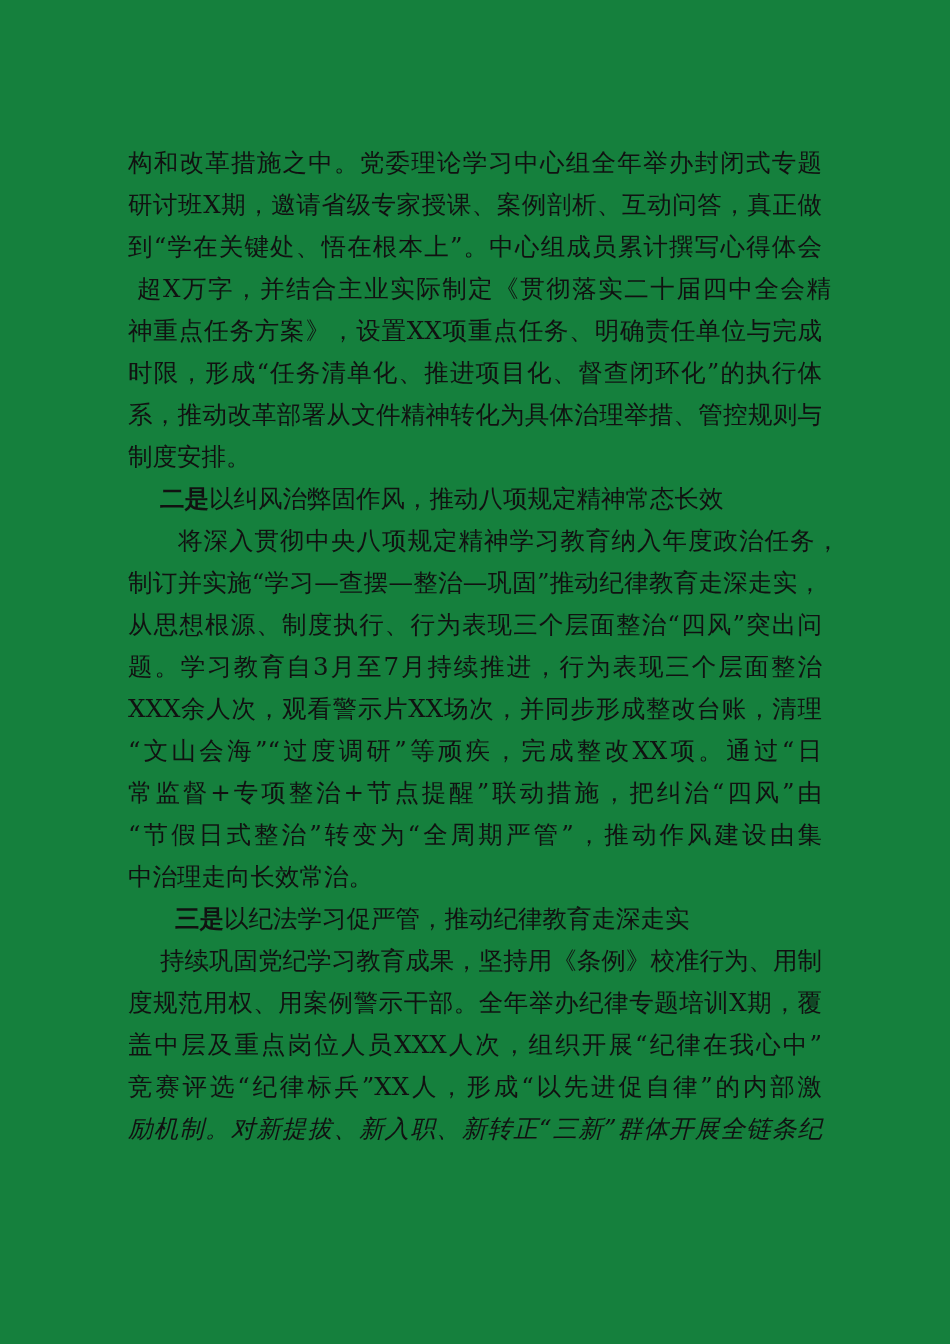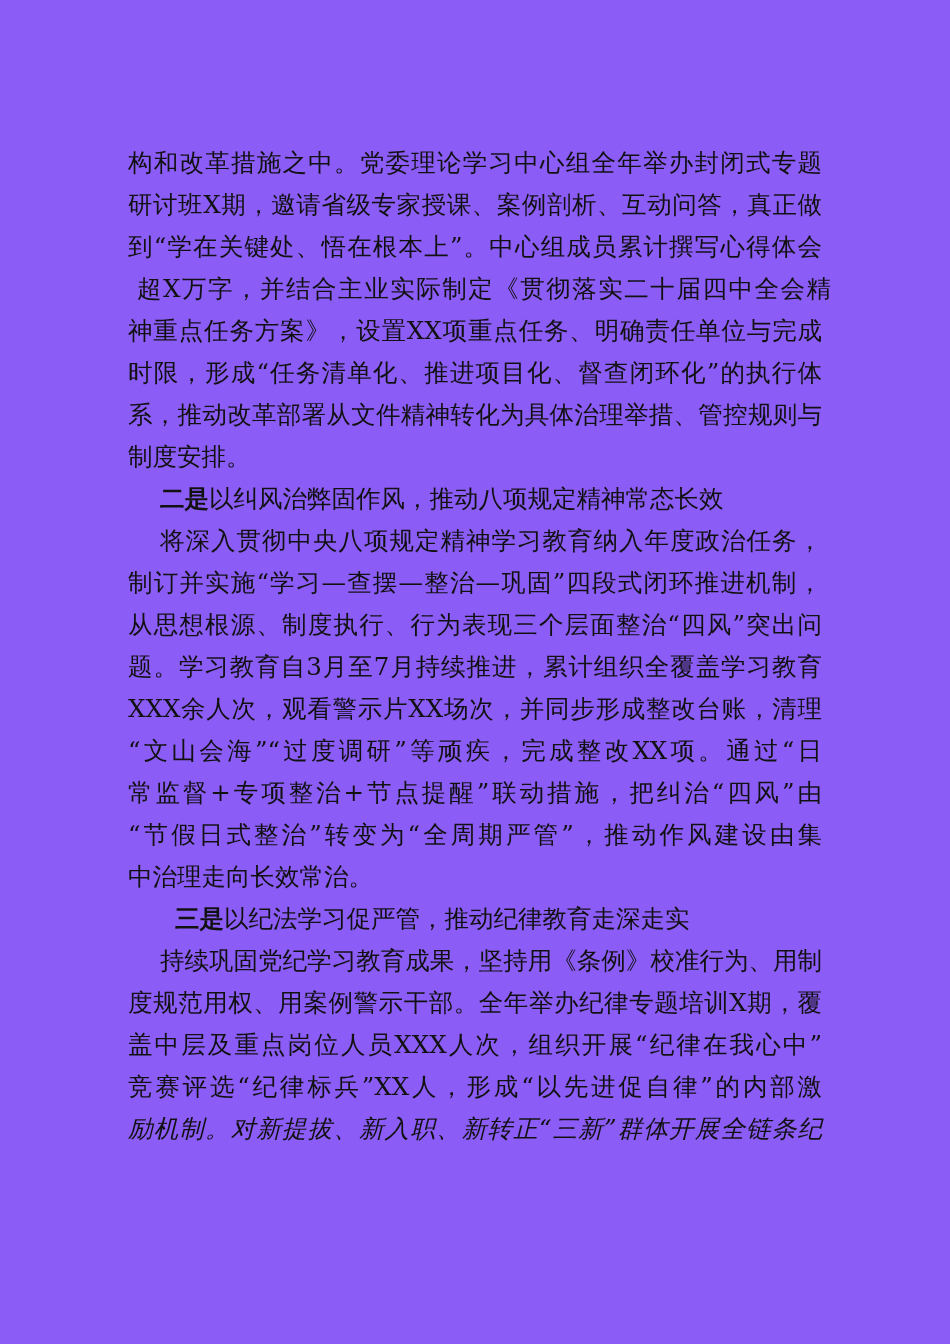--- a/index.html
+++ b/index.html
@@ -14,21 +14,21 @@
       overflow: hidden;
       font-family: "DejaVu Serif", "Liberation Serif", serif;
       color: #111111;
     }
     .page {
       position: absolute;
       left: 0;
       top: 0;
       width: 950px;
       height: 1344px;
-      background: #8b5cf6;
+      background: #15803d;
     }
     .line {
       position: absolute;
       left: 128px;
       width: 694px;
       height: 42px;
       font-size: 24.5px;
       line-height: 42px;
       white-space: nowrap;
       text-align: justify;
@@ -53,24 +53,24 @@
   <div id="content">
       <div class="line" style="top: 142px;">构和改革措施之中。党委理论学习中心组全年举办封闭式专题</div>
       <div class="line" style="top: 184px;">研讨班X期，邀请省级专家授课、案例剖析、互动问答，真正做</div>
       <div class="line" style="top: 226px;">到“学在关键处、悟在根本上”。中心组成员累计撰写心得体会</div>
       <div class="line" style="top: 268px; margin-left: 9px;">超X万字，并结合主业实际制定《贯彻落实二十届四中全会精</div>
       <div class="line" style="top: 310px;">神重点任务方案》，设置XX项重点任务、明确责任单位与完成</div>
       <div class="line" style="top: 352px;">时限，形成“任务清单化、推进项目化、督查闭环化”的执行体</div>
       <div class="line" style="top: 394px;">系，推动改革部署从文件精神转化为具体治理举措、管控规则与</div>
       <div class="line last" style="top: 436px;">制度安排。</div>
       <div class="line indent last heading" style="top: 478px;"><span class="lead">二是</span><span>以纠风治弊固作风，推动八项规定精神常态长效</span></div>
-      <div class="line indent" style="top: 520px;">将深入贯彻中央八项规定精神学习教育纳入年度政治任务，</div>
-      <div class="line" style="top: 562px;">制订并实施“学习—查摆—整治—巩固”四段式闭环推进机制，</div>
+      <div class="line indent" style="top: 520px; margin-left: 18px;">将深入贯彻中央八项规定精神学习教育纳入年度政治任务，</div>
+      <div class="line" style="top: 562px;">制订并实施“学习—查摆—整治—巩固”推动纪律教育走深走实，</div>
       <div class="line" style="top: 604px;">从思想根源、制度执行、行为表现三个层面整治“四风”突出问</div>
-      <div class="line" style="top: 646px;">题。学习教育自3月至7月持续推进，累计组织全覆盖学习教育</div>
+      <div class="line" style="top: 646px;">题。学习教育自3月至7月持续推进，行为表现三个层面整治</div>
       <div class="line" style="top: 688px;">XXX余人次，观看警示片XX场次，并同步形成整改台账，清理</div>
       <div class="line" style="top: 730px;">“文山会海”“过度调研”等顽疾，完成整改XX项。通过“日</div>
       <div class="line" style="top: 772px;">常监督+专项整治+节点提醒”联动措施，把纠治“四风”由</div>
       <div class="line" style="top: 814px;">“节假日式整治”转变为“全周期严管”，推动作风建设由集</div>
       <div class="line last" style="top: 856px;">中治理走向长效常治。</div>
       <div class="line indent last heading" style="top: 898px; margin-left: 15px;"><span class="lead">三是</span><span>以纪法学习促严管，推动纪律教育走深走实</span></div>
       <div class="line indent" style="top: 940px;">持续巩固党纪学习教育成果，坚持用《条例》校准行为、用制</div>
       <div class="line" style="top: 982px;">度规范用权、用案例警示干部。全年举办纪律专题培训X期，覆</div>
       <div class="line" style="top: 1024px;">盖中层及重点岗位人员XXX人次，组织开展“纪律在我心中”</div>
       <div class="line" style="top: 1066px;">竞赛评选“纪律标兵”XX人，形成“以先进促自律”的内部激</div>

